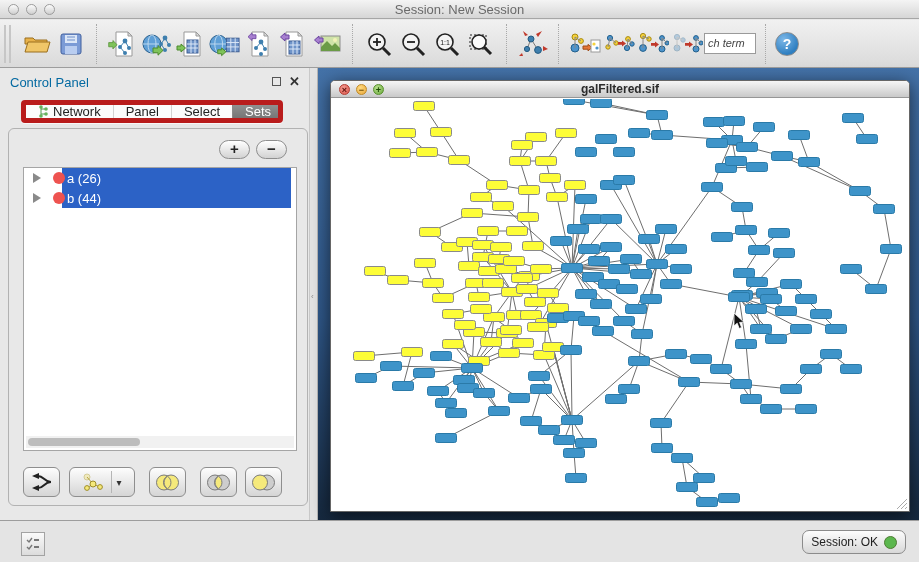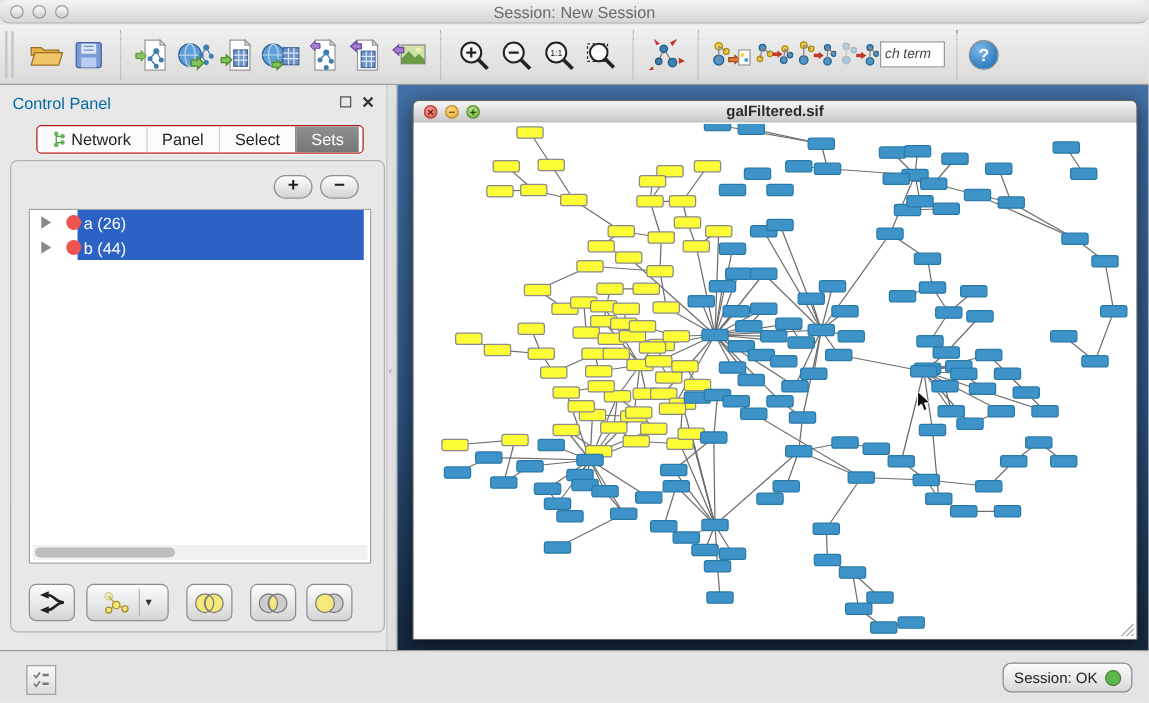--- a/index.html
+++ b/index.html
@@ -2,21 +2,21 @@
 <html><head>
 <meta charset="utf-8">
 <style>
   * { margin:0; padding:0; box-sizing:border-box; }
   html,body { width:919px; height:562px; }
   body { font-family:"Liberation Sans",sans-serif; background:#e8e8e8; overflow:hidden; }
   .window { position:relative; width:919px; height:562px; background:#e8e8e8; overflow:hidden; }
 
   
   .titlebar { position:absolute; top:0; left:0; right:0; height:19px;
-    background:linear-gradient(#f4f4f4,#d6d6d6); border-bottom:1px solid #a6a6a6;border-radius:8px; }
+    background:linear-gradient(#f4f4f4,#d6d6d6); border-bottom:1px solid #a6a6a6; }
   .titlebar .title { position:absolute; left:0; right:0; top:0; line-height:19px;
     text-align:center; font-size:13px; color:#6a6a6a; }
   .tl { position:absolute; top:4px; width:11px; height:11px; border-radius:50%;
     border:1px solid #9c9c9c; background:linear-gradient(#fcfcfc,#cfcfcf); }
   .tl.r{left:8px}.tl.y{left:26px}.tl.g{left:44px}
 
   
   .toolbar { position:absolute; top:20px; left:0; right:0; height:48px;
     background:linear-gradient(#f1f1f1,#dadada); border-bottom:1px solid #9d9d9d;
     display:flex; align-items:center; }
@@ -32,22 +32,22 @@
     background:radial-gradient(circle at 35% 30%, #7db8e8, #2f7fc1 70%);
     border:1px solid #8d8d8d; color:#fff; font-weight:bold; font-size:14px;
     text-align:center; line-height:22px; }
 
   
   .cp-header { position:absolute; left:0; top:68px; width:309px; height:28px; }
   .cp-title { position:absolute; left:10px; top:7px; font-size:13px; color:#0369a1; }
   .cp-float { position:absolute; right:28px; top:9px; width:9px; height:9px; border:1.5px solid #555; }
   .cp-close { position:absolute; right:9px; top:6px; font-size:13px; font-weight:bold; color:#333; }
 
-  .cp-tabs { position:absolute; left:29px; top:100px; width:262px; height:23px; display:flex;
-    background:#fbfbfb; border:1px solid #b91c1c; border-radius:4px; overflow:hidden;
+  .cp-tabs { position:absolute; left:21px; top:100px; width:262px; height:23px; display:flex;
+    background:#fbfbfb; border:5px solid #b91c1c; border-radius:4px; overflow:hidden;
     font-size:13px; color:#222; box-shadow:0 1px 0 rgba(255,255,255,.7); }
   .cp-tab { display:flex; align-items:center; justify-content:center; gap:4px;
     padding:0 12px; flex:0 0 auto; border-left:1px solid #d2d2d2; height:100%; }
   .cp-tab:first-child { border-left:none; }
   .cp-tab.active { background:linear-gradient(#909090,#767676); color:#fff; border-left-color:#8a8a8a; }
 
   .cp-box { position:absolute; left:8px; top:128px; width:300px; height:378px;
     border:1px solid #b2b2b2; border-radius:6px; background:#e8e8e8; }
   .btn-pill { position:absolute; top:11px; width:31px; height:19px; border-radius:10px;
     border:1px solid #8e8e8e; background:linear-gradient(#ffffff,#d2d2d2);

